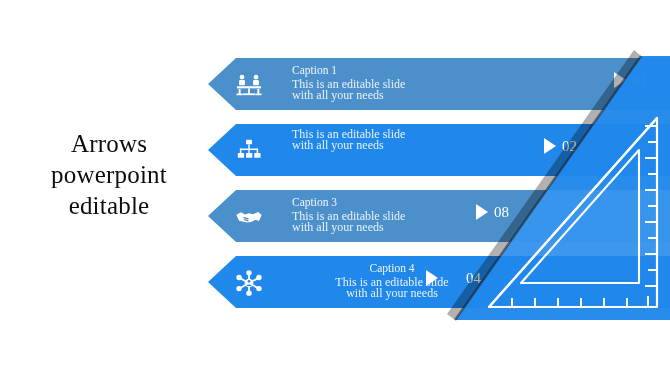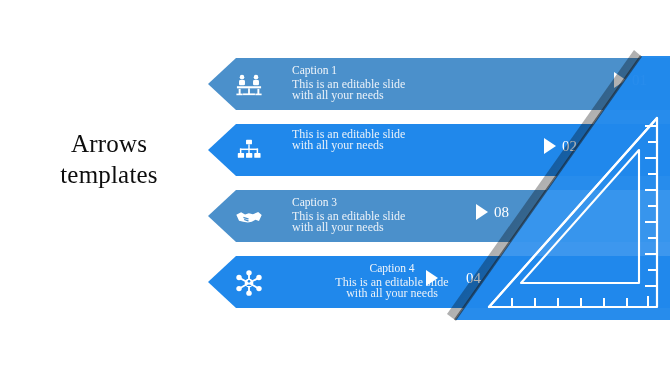--- a/index.html
+++ b/index.html
@@ -112,21 +112,22 @@
   }
   #ruler-layer svg { display:block; }
 </style>
 </head>
 <body>
 
 <div id="slide">
 
   <div id="title">
     <div>Arrows</div>
-    <div>templates</div>
+    <div>powerpoint</div>
+    <div>editable</div>
   </div>
 
   <div id="bands">
 
     <div class="band band-1">
       <div class="shape"></div>
       <div class="band-icon">
         <svg viewBox="0 0 32 32" aria-hidden="true">
           <circle cx="8" cy="7" r="2.6"></circle>
           <circle cx="24" cy="7" r="2.6"></circle>

